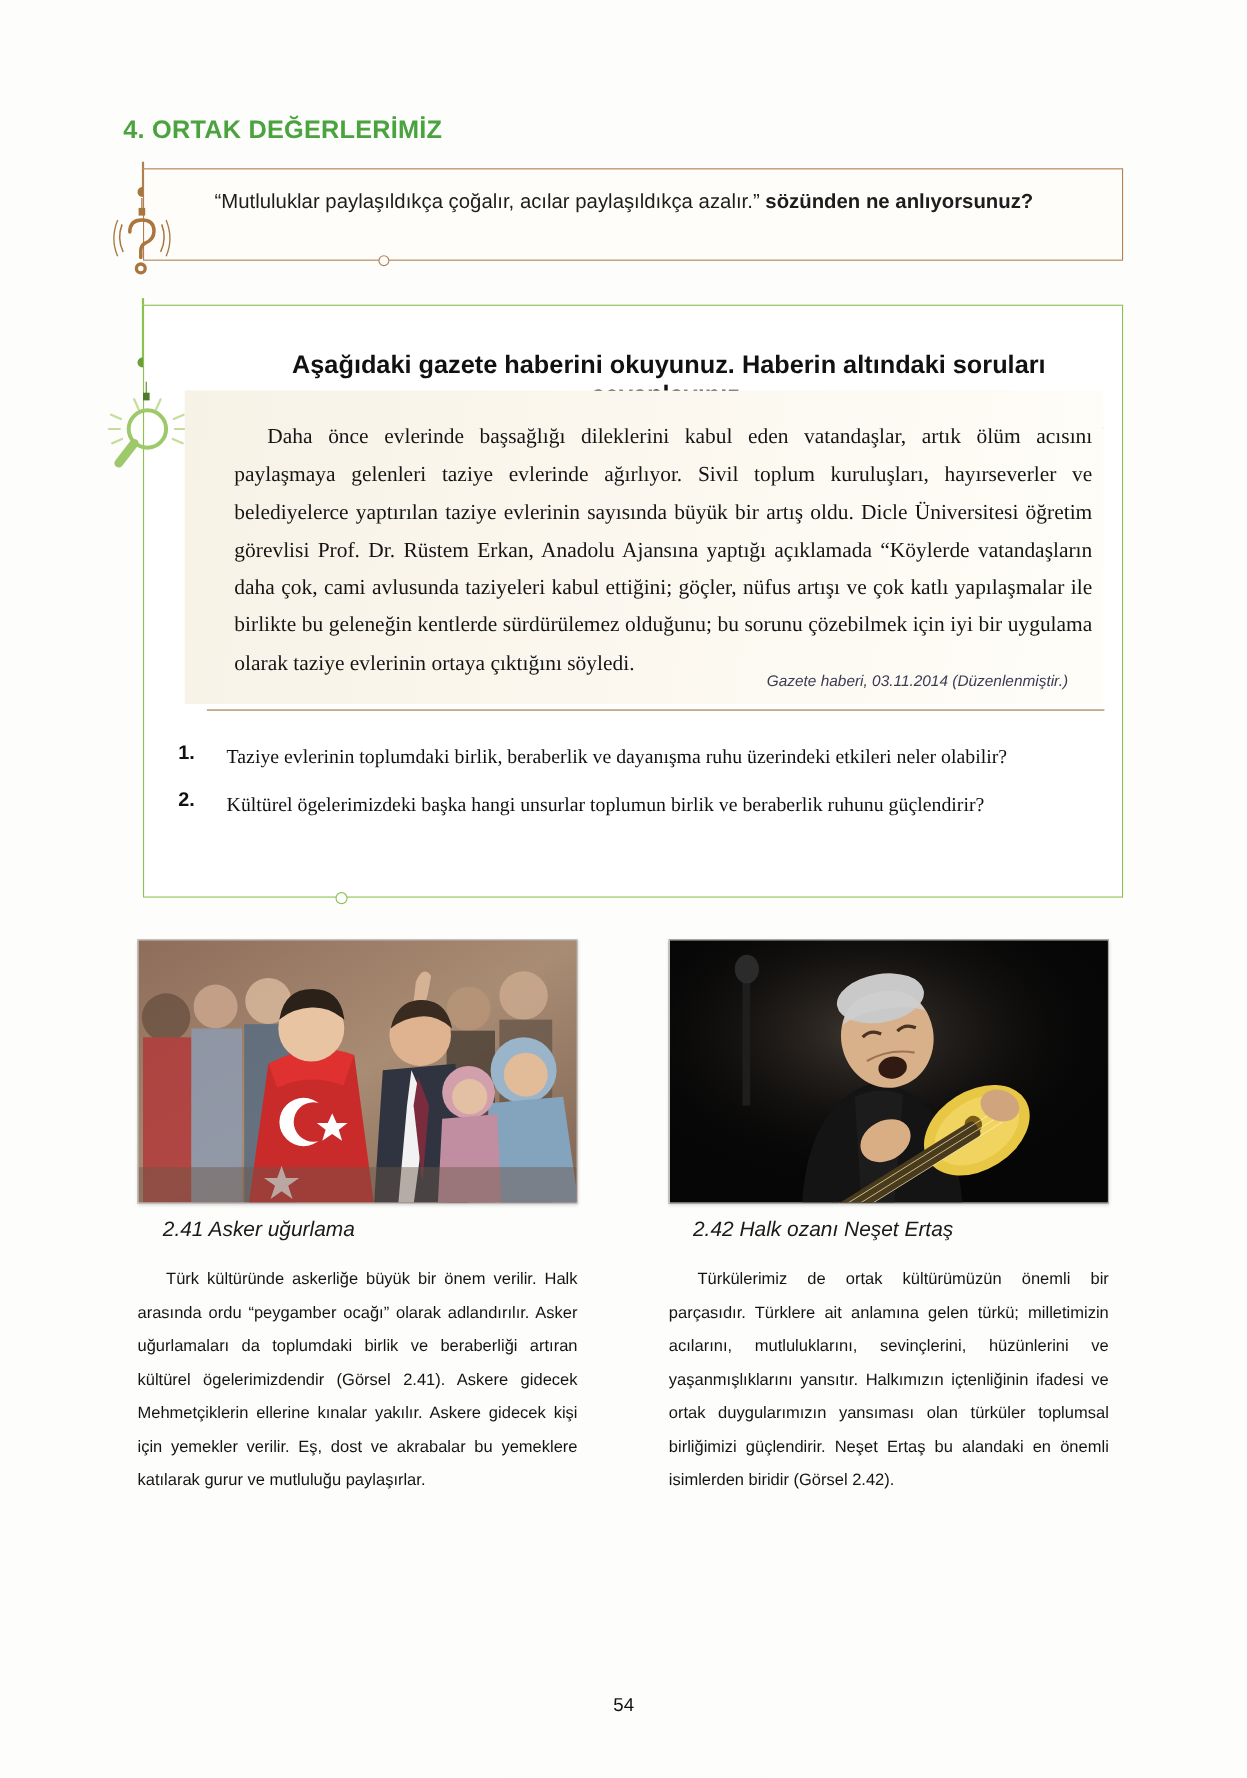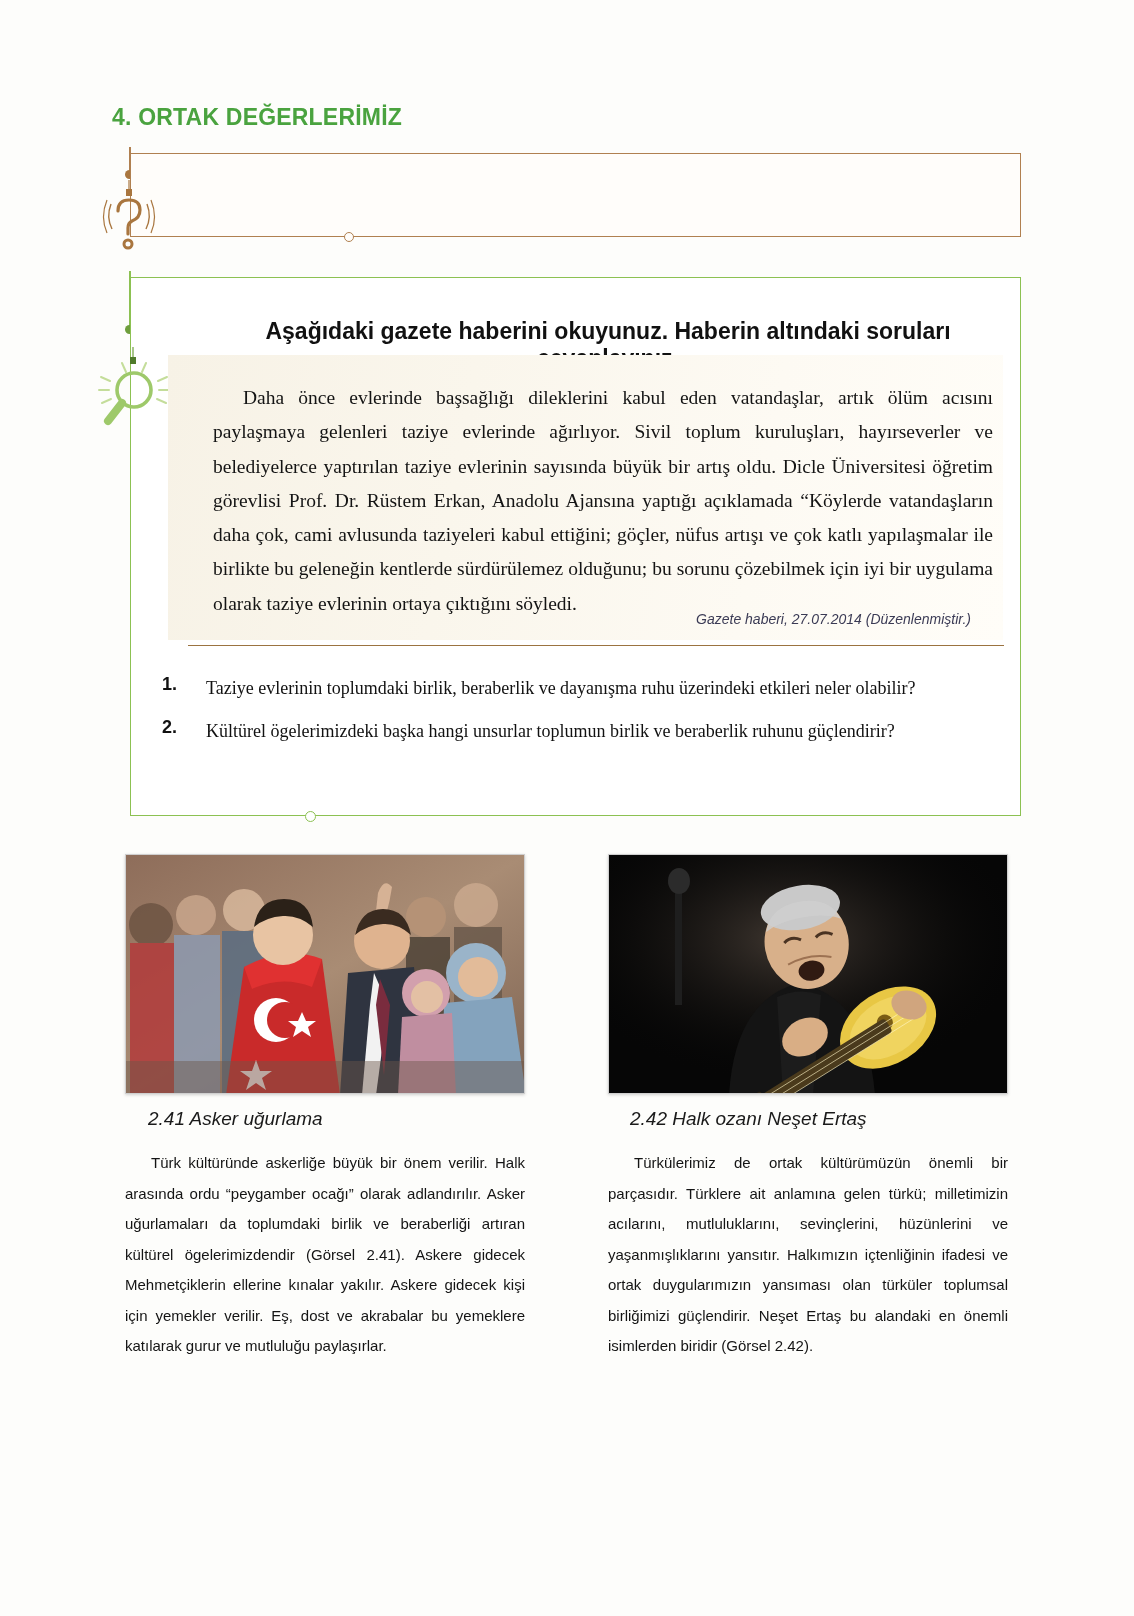--- a/index.html
+++ b/index.html
@@ -294,20 +294,24 @@
         <path d="M20 33 q0 -11 11 -11 q11 0 11 10 q0 8 -8 11 q-4 2 -4 7 v6" stroke-width="3.2" stroke-linecap="round"></path>
         <circle cx="30" cy="66" r="4" stroke-width="3"></circle>
         <path d="M13 26 q-5 13 1 25" stroke-width="1.4"></path>
         <path d="M9 22 q-7 17 0 33" stroke-width="1.2"></path>
         <path d="M49 26 q5 13 -1 25" stroke-width="1.4"></path>
         <path d="M53 22 q7 17 0 33" stroke-width="1.2"></path>
       </g>
     </svg>
   </div>
 
+  <div class="qbox-text">
+    <span>“Mutluluklar paylaşıldıkça çoğalır, acılar paylaşıldıkça azalır.”</span>
+    <b>sözünden ne anlıyorsunuz?</b>
+  </div>
 
   <div class="greenbox-topnub"></div>
   <div class="greenbox-topdot"></div>
   <div class="greenbox"></div>
   <div class="greenbox-botnub"></div>
 
   <div class="icon-magnifier">
     <svg viewBox="0 0 74 92" width="74" height="92">
       <g stroke="#6e9e3c" fill="none">
         <path d="M37 2 v11" stroke-width="1.2"></path>
@@ -325,21 +329,21 @@
           <path d="M46 27 l4 -9"></path>
         </g>
       </g>
     </svg>
   </div>
 
   <div class="instruction">Aşağıdaki gazete haberini okuyunuz. Haberin altındaki soruları cevaplayınız.</div>
 
   <div class="news">
     <div class="news-body">Daha önce evlerinde başsağlığı dileklerini kabul eden vatandaşlar, artık ölüm acısını paylaşmaya gelenleri taziye evlerinde ağırlıyor. Sivil toplum kuruluşları, hayırseverler ve belediyelerce yaptırılan taziye evlerinin sayısında büyük bir artış oldu. Dicle Üniversitesi öğretim görevlisi Prof. Dr. Rüstem Erkan, Anadolu Ajansına yaptığı açıklamada “Köylerde vatandaşların daha çok, cami avlusunda taziyeleri kabul ettiğini; göçler, nüfus artışı ve çok katlı yapılaşmalar ile birlikte bu geleneğin kentlerde sürdürülemez olduğunu; bu sorunu çözebilmek için iyi bir uygulama olarak taziye evlerinin ortaya çıktığını söyledi.</div>
-    <div class="news-source">Gazete haberi, 27.07.2014 (Düzenlenmiştir.)</div>
+    <div class="news-source">Gazete haberi, 03.11.2014 (Düzenlenmiştir.)</div>
   </div>
   <div class="news-rule"></div>
 
   <div class="qlist">
     <div class="qrow">
       <div class="qnum">1.</div>
       <div class="qtext">Taziye evlerinin toplumdaki birlik, beraberlik ve dayanışma ruhu üzerindeki etkileri neler olabilir?</div>
     </div>
     <div class="qrow">
       <div class="qnum">2.</div>
@@ -460,13 +464,14 @@
       </g>
     </svg>
   </div>
 
   <div class="caption" id="caption-left">2.41 Asker uğurlama</div>
   <div class="caption" id="caption-right">2.42 Halk ozanı Neşet Ertaş</div>
 
   <div class="col" id="col-left">Türk kültüründe askerliğe büyük bir önem verilir. Halk arasında ordu “peygamber ocağı” olarak adlandırılır. Asker uğurlamaları da toplumdaki birlik ve beraberliği artıran kültürel ögelerimizdendir (Görsel 2.41). Askere gidecek Mehmetçiklerin ellerine kınalar yakılır. Askere gidecek kişi için yemekler verilir. Eş, dost ve akrabalar bu yemeklere katılarak gurur ve mutluluğu paylaşırlar.</div>
   <div class="col" id="col-right">Türkülerimiz de ortak kültürümüzün önemli bir parçasıdır. Türklere ait anlamına gelen türkü; milletimizin acılarını, mutluluklarını, sevinçlerini, hüzünlerini ve yaşanmışlıklarını yansıtır. Halkımızın içtenliğinin ifadesi ve ortak duygularımızın yansıması olan türküler toplumsal birliğimizi güçlendirir. Neşet Ertaş bu alandaki en önemli isimlerden biridir (Görsel 2.42).</div>
 
+  <div class="page-number">54</div>
 </div>
 
 </body></html>

